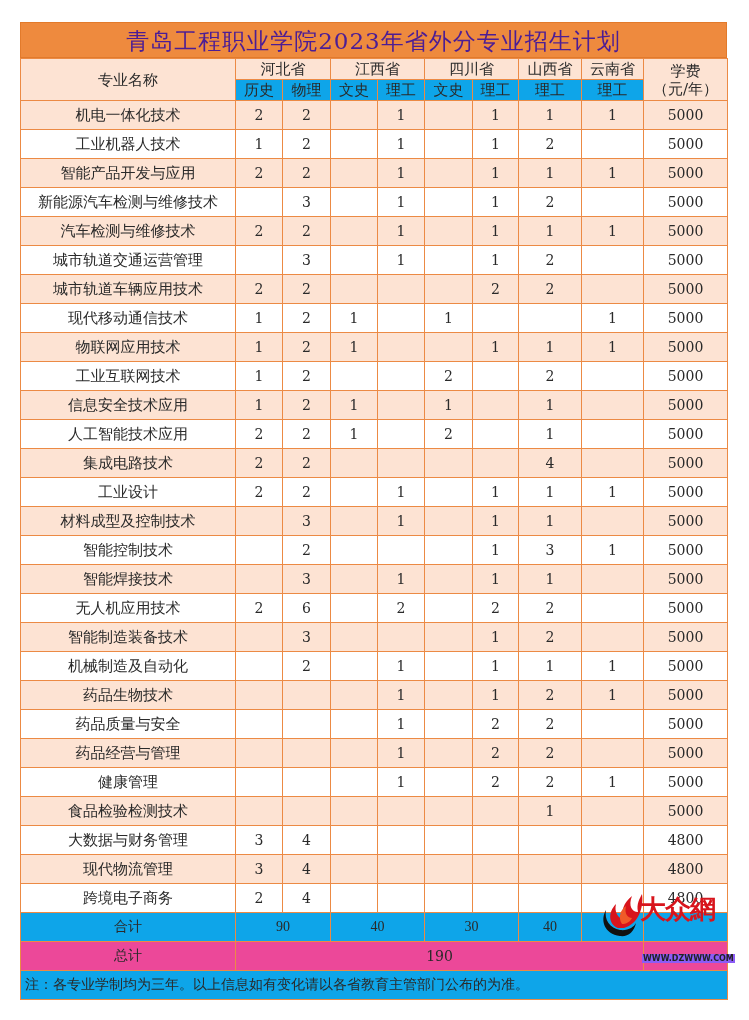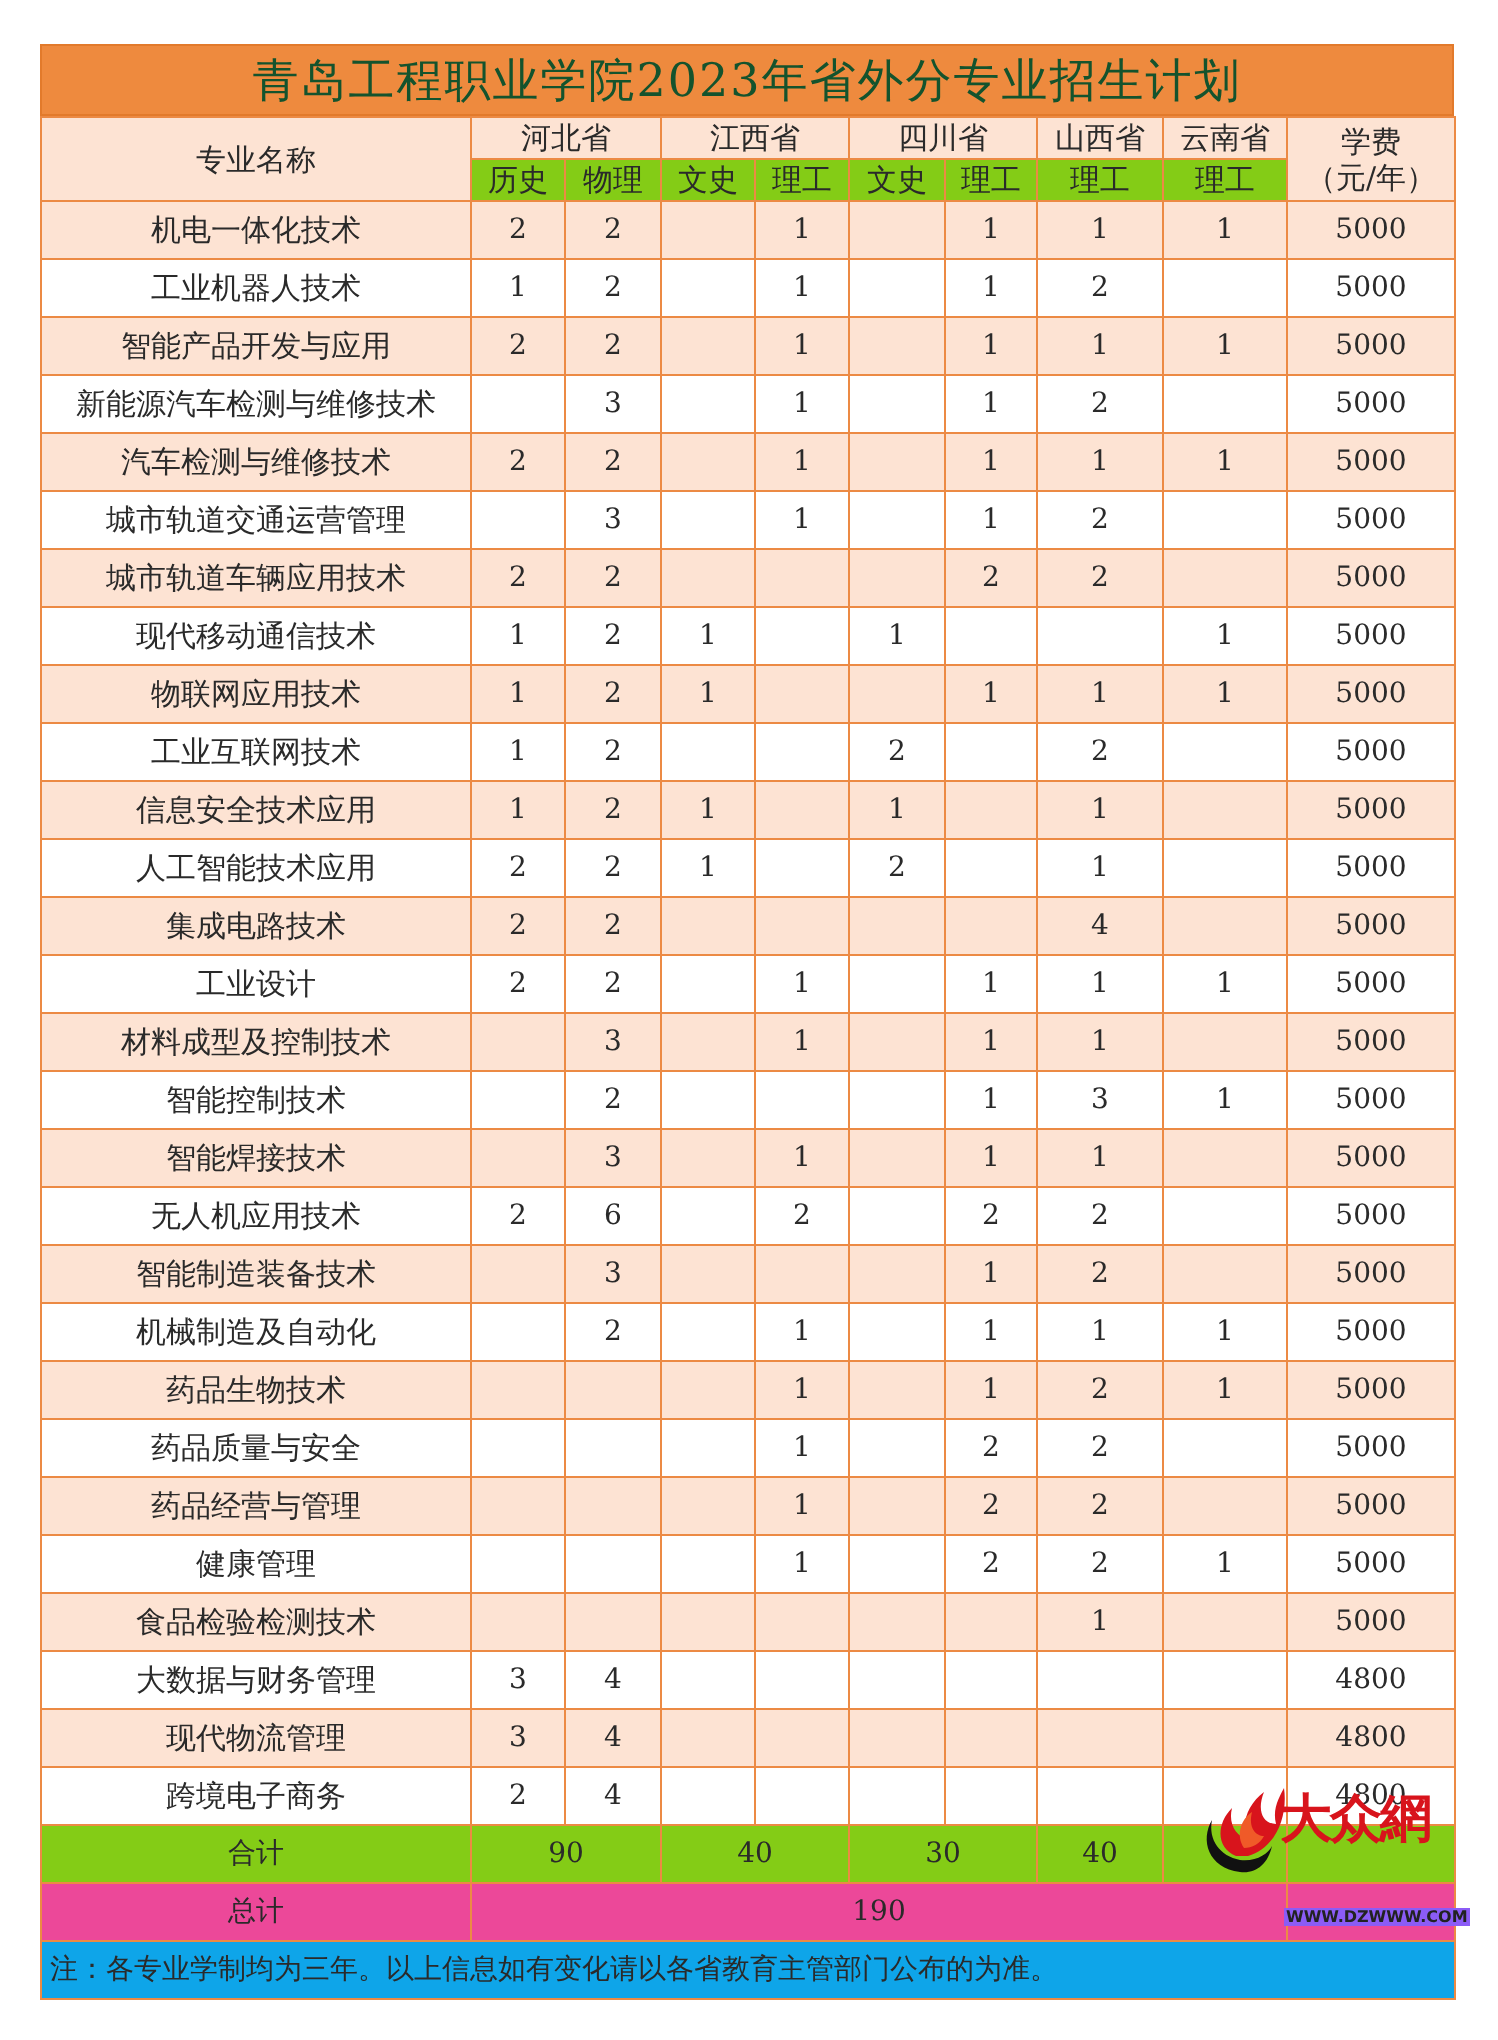--- a/index.html
+++ b/index.html
@@ -1,32 +1,32 @@
 <!DOCTYPE html>
 <html><head>
 <meta charset="utf-8">
 <style>
   html, body { margin:0; padding:0; background:#ffffff; }
   body { width:749px; height:1020px; position:relative; overflow:hidden;
          font-family: "DejaVu Serif", "Liberation Serif", serif; color:#2a2a2a; }
   .sheet { position:absolute; left:20px; top:22px; width:707px; }
-  .title { height:36px; background:#ee8a3e; color:#14532d; text-align:center;
+  .title { height:36px; background:#ee8a3e; color:#4c1d95; text-align:center;
            font-size:23px; line-height:36px; letter-spacing:1px;
            border:1px solid #e27a2b; box-sizing:border-box; }
   table { border-collapse:collapse; width:707px; table-layout:fixed; }
   td { border:1.5px solid #ec8a44; text-align:center; vertical-align:middle;
        font-size:14px; padding:0; height:28px; white-space:nowrap; overflow:hidden; }
   tr.hdr1 td, tr.hdr2 td { height:20px; font-size:15px; line-height:18px; background:#fde3d3; }
-  tr.hdr2 td.sub { background:#84cc16; }
+  tr.hdr2 td.sub { background:#0ea5e9; }
   td.hname { background:#fde3d3; font-size:15px; }
   td.hfee { background:#fde3d3; font-size:15px; line-height:19px; }
   tr.odd td { background:#fde3d3; }
   tr.even td { background:#ffffff; }
   td.name { font-size:15px; }
-  tr.total td { background:#84cc16; }
+  tr.total td { background:#0ea5e9;font-family:Liberation Serif, serif; }
   tr.grand td { background:#ec4899; }
   tr.note td { background:#0ea5e9; text-align:left; padding-left:4px; font-size:14px; }
   .watermark { position:absolute; left:598px; top:890px; width:128px; height:48px; }
   .wm-flame { position:absolute; left:0; top:0; width:46px; height:48px; }
   .wm-text { position:absolute; left:42px; top:2px; font-size:26px; color:#d8141c;
              font-family:"DejaVu Serif", serif; font-weight:bold; letter-spacing:-1px; }
   .wm-url { position:absolute; left:44px; top:36px; font-size:8px; font-weight:bold; color:#222;
             font-family:"DejaVu Sans", sans-serif; background:#8b5cf6; padding:0 1px;margin-top:28px; }
 </style>
 </head>

